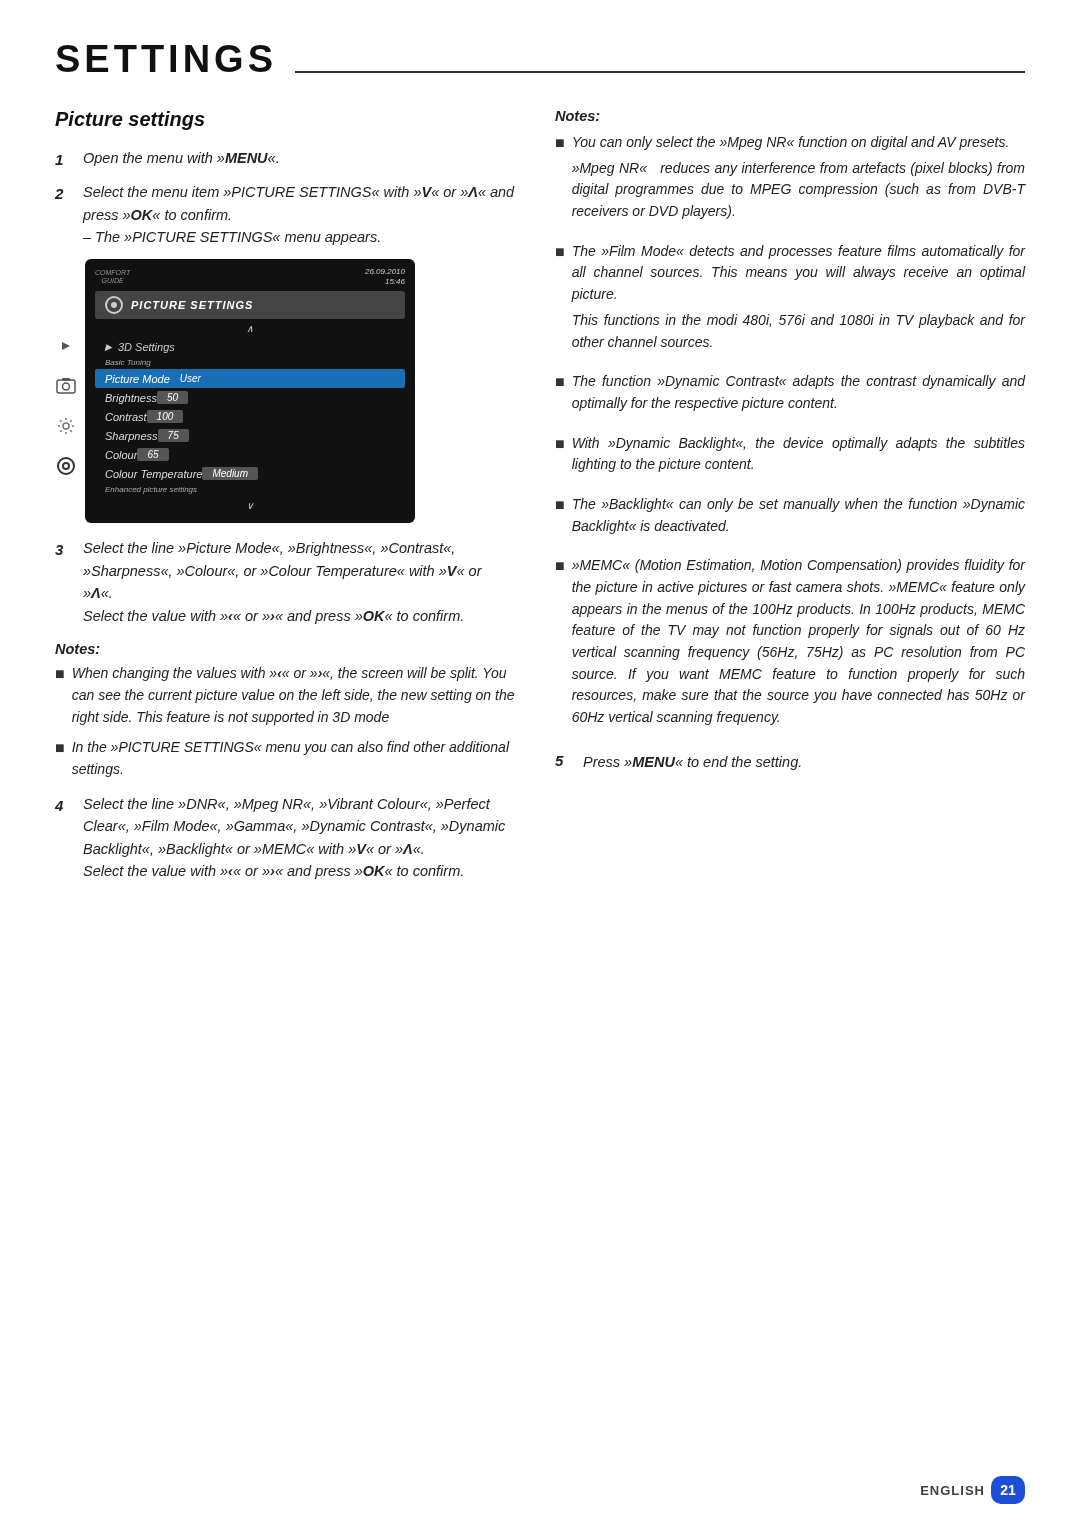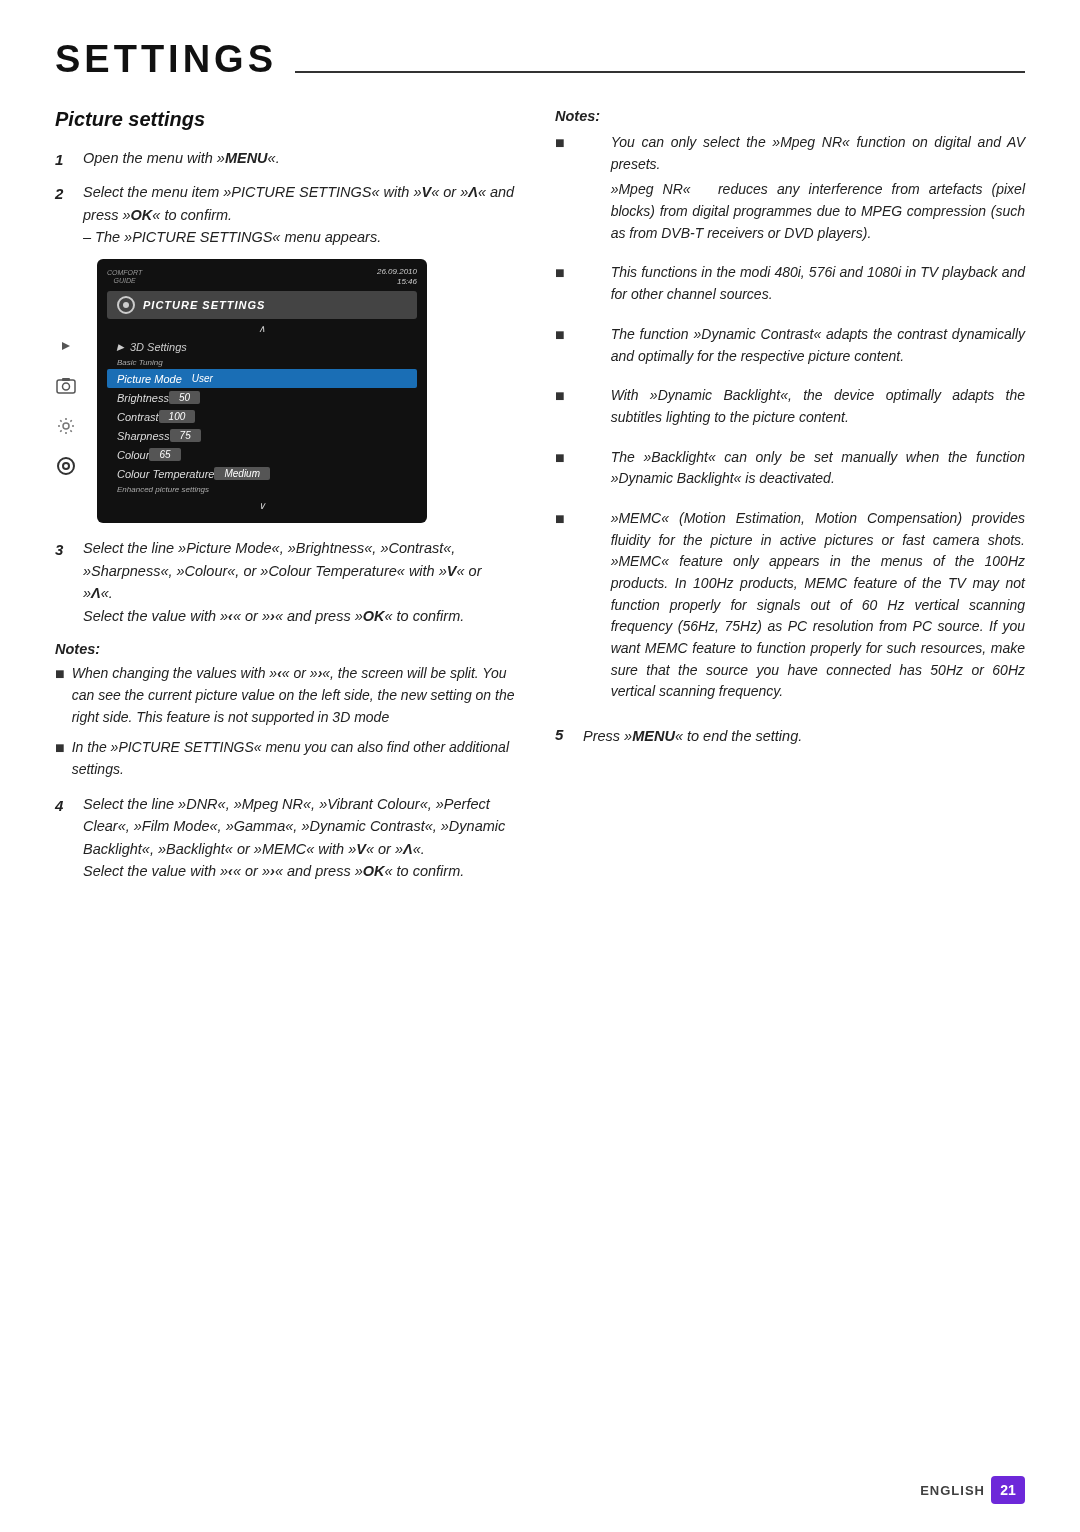--- a/index.html
+++ b/index.html
@@ -283,49 +283,48 @@
       font-size: 16px;
       color: #333;
       flex-shrink: 0;
       margin-top: -1px;
     }
     .right-note-text {
       flex: 1;
     }
     .right-note-text p {
       margin-bottom: 4px;
-      margin-left: 39px;
     }
 
     
     .page-footer {
       position: absolute;
       bottom: 28px;
       right: 55px;
       display: flex;
       align-items: center;
       gap: 6px;
     }
     .footer-english {
       font-weight: 700;
       font-size: 13px;
       color: #404040;
       letter-spacing: 1px;
     }
     .footer-page-num {
-      background: #6d28d9;
+      background: #1d4ed8;
       color: #fff;
       font-size: 14px;
       font-weight: 700;
       width: 34px;
       height: 28px;
       display: flex;
       align-items: center;
       justify-content: center;
-      border-radius: 4px;
+      border-radius: 10px;
     }
 
     b, strong { font-weight: 700; }
   </style>
 </head>
 <body>
 
 <div class="page-container">
 
   <div class="settings-header">
@@ -352,21 +351,21 @@
           <span class="step-num">2</span>
           <span class="step-content">
             Select the menu item »PICTURE SETTINGS« with »<b>V</b>« or »<b>Λ</b>« and press »<b>OK</b>« to confirm.<br>
             – The »PICTURE SETTINGS« menu appears.
           </span>
         </li>
 
       </ol>
 
       <div class="tv-screen-wrapper">
-        <div style="display:flex; gap:20px; position:relative;">
+        <div style="display:flex; gap:8px; position:relative;">
 
           <div style="display:flex; flex-direction:column; align-items:center; justify-content:center; gap:18px; padding-top:30px;">
 
             <div class="side-icon">
               <svg width="12" height="12" viewBox="0 0 12 12">
                   <polygon points="2,2 10,6 2,10" fill="#555"></polygon>
                 </svg>
             </div>
 
             <div class="side-icon">
@@ -505,20 +504,21 @@
           <span class="right-note-bullet">■</span>
           <span class="right-note-text">
             <p>You can only select the »Mpeg NR« function on digital and AV presets.</p>
             <p>»Mpeg NR«&nbsp;&nbsp; reduces any interference from artefacts (pixel blocks) from digital programmes due to MPEG compression (such as from DVB-T receivers or DVD players).</p>
           </span>
         </li>
 
         <li>
           <span class="right-note-bullet">■</span>
           <span class="right-note-text">
+            <p>The »Film Mode« detects and processes feature films automatically for all channel sources. This means you will always receive an optimal picture.</p>
             <p>This functions in the modi 480i, 576i and 1080i in TV playback and for other channel sources.</p>
           </span>
         </li>
 
         <li>
           <span class="right-note-bullet">■</span>
           <span class="right-note-text">
             <p>The function »Dynamic Contrast« adapts the contrast dynamically and optimally for the respective picture content.</p>
           </span>
         </li>

